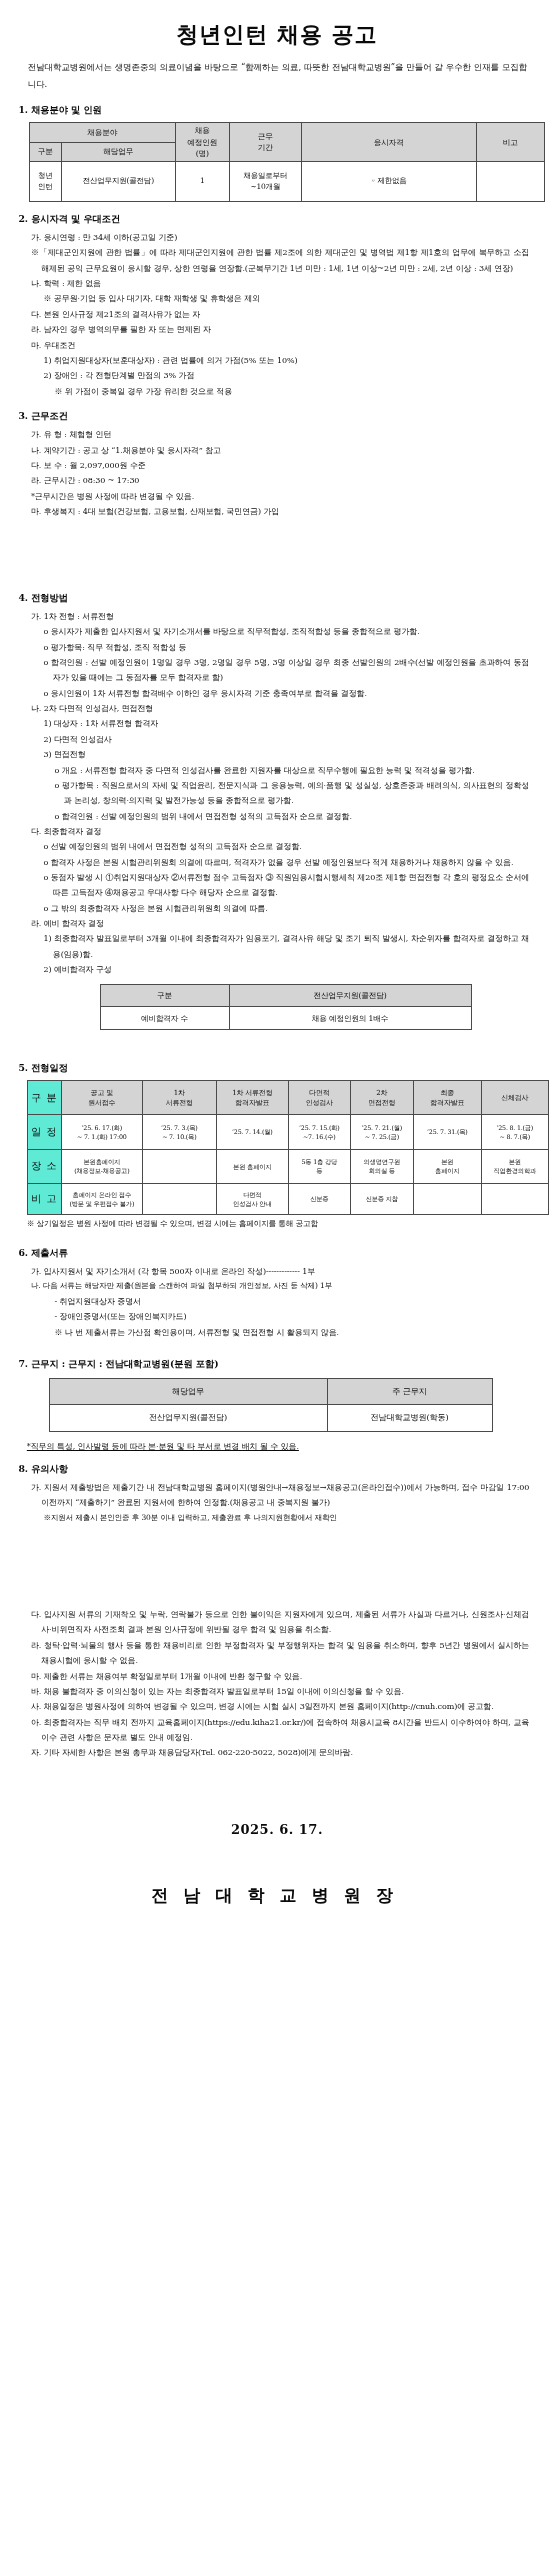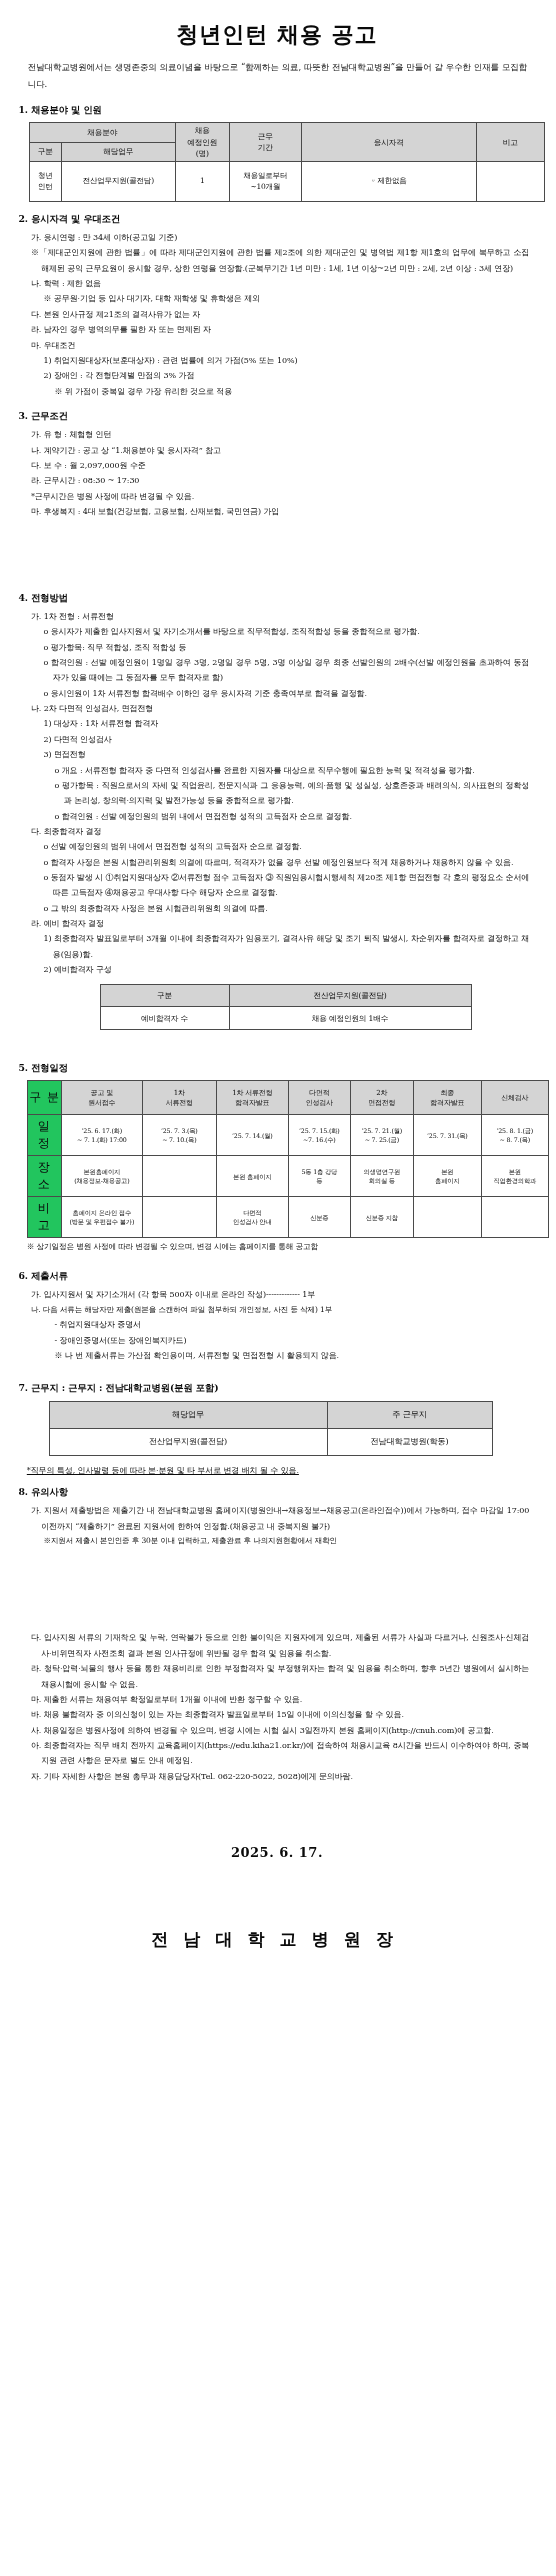--- a/index.html
+++ b/index.html
@@ -119,23 +119,23 @@
   #tbl-schedule { width: 521px; margin: 5.2px 0 0 9.3px; font-size: 6.4px; }
   #tbl-schedule th {
     height: 28px;
     font-size: 7px;
   }
   #tbl-schedule td { font-size: 6.3px; }
   #tbl-schedule tr.r-date td { height: 28px; }
   #tbl-schedule tr.r-place td { height: 28px; }
   #tbl-schedule tr.r-note td { height: 25px; margin-top: 41px; }
   #tbl-schedule td.rowhead, #tbl-schedule th.rowhead {
-    background: #22c55e;
+    background: #5eead4;
     letter-spacing: 1px;
-    font-size: 12px;
+    font-size: 10px;
   }
   .cellline { display:block; white-space: nowrap; }
 
   
   #tbl-place { width: 443px; margin: 6.2px 0 0 31px; }
   #tbl-place th, #tbl-place td { height: 20.6px; font-size: 8.2px; }
 
   .note-after {
     font-size: 7.7px;
     margin: 3.6px 0 0 9.3px;
@@ -153,21 +153,21 @@
     font-size: 13px;
     font-weight: bold;
     margin-top: 61px;
     letter-spacing: 0.5px;
   }
   .signature {
     text-align: center;
     font-size: 17px;
     font-weight: bold;
     letter-spacing: 4.6px;
-    margin-top: 68px;
+    margin-top: 47px;
     padding-right: 5.2px;
   }
 </style>
 </head>
 <body>
 
 <div class="page">
 <div class="inner">
 
   <div class="doc-title">청년인턴 채용 공고</div>
@@ -476,21 +476,21 @@
   <p class="lv1">가. 지원서 제출방법은 제출기간 내 전남대학교병원 홈페이지(병원안내→채용정보→채용공고(온라인접수))에서 가능하며, 접수 마감일 17:00 이전까지 “제출하기” 완료된 지원서에 한하여 인정함.(채용공고 내 중복지원 불가)</p>
   <p class="lv2 small">※지원서 제출시 본인인증 후 30분 이내 입력하고, 제출완료 후 나의지원현황에서 재확인</p>
 
   <div class="gap-xl"></div>
 
   <p class="lv1">다. 입사지원 서류의 기재착오 및 누락, 연락불가 등으로 인한 불이익은 지원자에게 있으며, 제출된 서류가 사실과 다르거나, 신원조사·신체검사·비위면직자 사전조회 결과 본원 인사규정에 위반될 경우 합격 및 임용을 취소함.</p>
   <p class="lv1">라. 청탁·압력·뇌물의 행사 등을 통한 채용비리로 인한 부정합격자 및 부정행위자는 합격 및 임용을 취소하며, 향후 5년간 병원에서 실시하는 채용시험에 응시할 수 없음.</p>
   <p class="lv1">마. 제출한 서류는 채용여부 확정일로부터 1개월 이내에 반환 청구할 수 있음.</p>
   <p class="lv1">바. 채용 불합격자 중 이의신청이 있는 자는 최종합격자 발표일로부터 15일 이내에 이의신청을 할 수 있음.</p>
   <p class="lv1">사. 채용일정은 병원사정에 의하여 변경될 수 있으며, 변경 시에는 시험 실시 3일전까지 본원 홈페이지(http://cnuh.com)에 공고함.</p>
-  <p class="lv1">아. 최종합격자는 직무 배치 전까지 교육홈페이지(https://edu.kiha21.or.kr/)에 접속하여 채용시교육 8시간을 반드시 이수하여야 하며, 중복지원 관련 사항은 문자로 별도 안내 예정임.</p>
+  <p class="lv1">아. 최종합격자는 직무 배치 전까지 교육홈페이지(https://edu.kiha21.or.kr/)에 접속하여 채용시교육 8시간을 반드시 이수하여야 하며, 교육이수 관련 사항은 문자로 별도 안내 예정임.</p>
   <p class="lv1">자. 기타 자세한 사항은 본원 총무과 채용담당자(Tel. 062-220-5022, 5028)에게 문의바람.</p>
 
   <div class="date-line">2025. 6. 17.</div>
   <div class="signature">전 남 대 학 교 병 원 장</div>
 
 </div>
 </div>
 
 
 </body></html>

